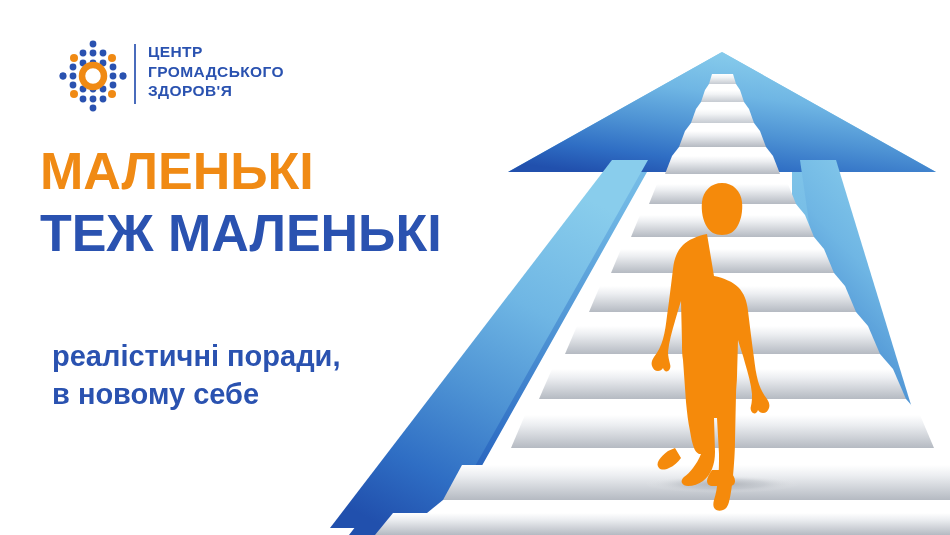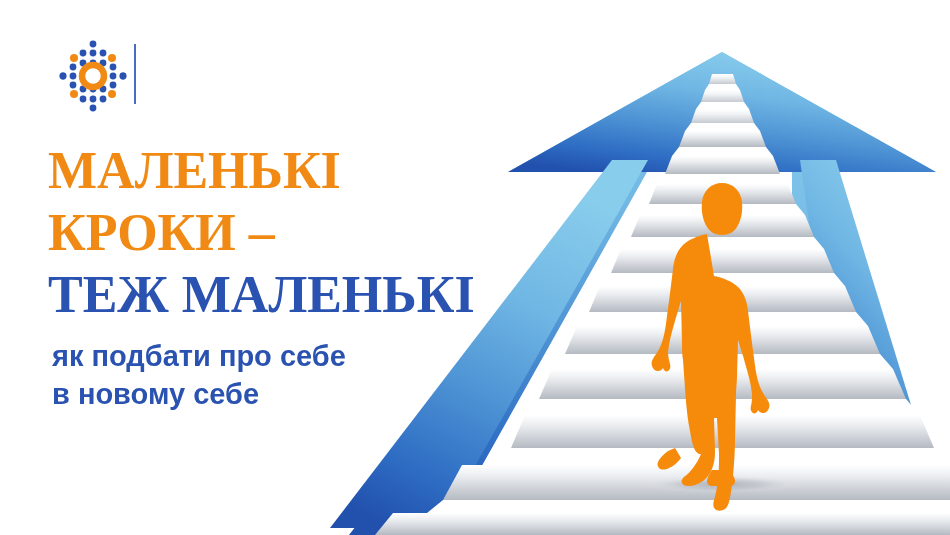--- a/index.html
+++ b/index.html
@@ -34,23 +34,22 @@
     font-weight:bold;
     font-size:15.5px;
     line-height:19.5px;
     letter-spacing:.4px;
     white-space:nowrap;
   }
   #logo-text div{display:block;}
 
   
   #headline{
-    position:absolute;left:48px;top:140px;
+    position:absolute;left:40px;top:140px;
     width:420px;
-    font-family:Liberation Serif, serif;
   }
   .hl-line{
     font-weight:bold;
     font-size:52px;
     line-height:62px;
     letter-spacing:0px;
     white-space:nowrap;
   }
   .hl-orange{color:#f08a14;}
   .hl-blue{color:#2a52b0;}
@@ -288,26 +287,30 @@
         <circle cx="60" cy="20" r="4"></circle>
         <circle cx="22" cy="56" r="4"></circle>
         <circle cx="60" cy="56" r="4"></circle>
       </g>
 
       <circle cx="41" cy="38" r="11" fill="none" stroke="#f08a14" stroke-width="6.5"></circle>
     </svg>
 
     <div id="logo-divider"></div>
 
+    <div id="logo-text">
+      <div>ЦЕНТР</div>
+      <div>ГРОМАДСЬКОГО</div>
+      <div>ЗДОРОВ'Я</div>
+    </div>
   </div>
 
   <div id="headline">
     <div class="hl-line hl-orange">МАЛЕНЬКІ</div>
-    <div class="hl-line hl-orange">КРОКИ –</div>
     <div class="hl-line hl-blue">ТЕЖ МАЛЕНЬКІ</div>
   </div>
 
   <div id="subtitle">
-    <div>як подбати про себе</div>
+    <div>реалістичні поради,</div>
     <div>в новому себе</div>
   </div>
 
 </div>
 
 </body></html>

